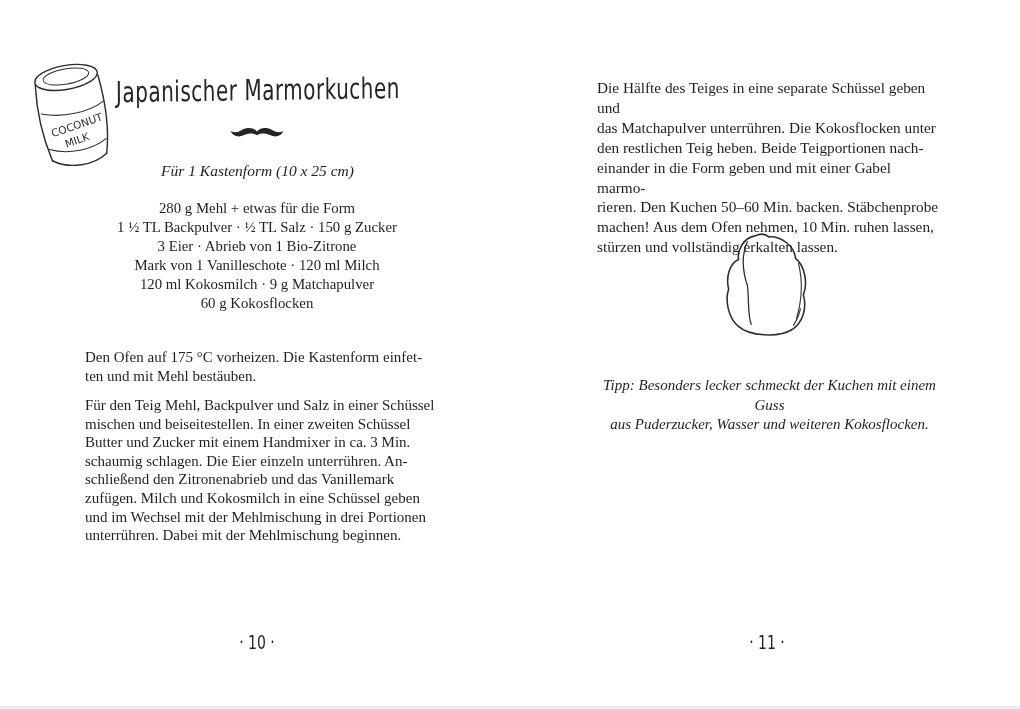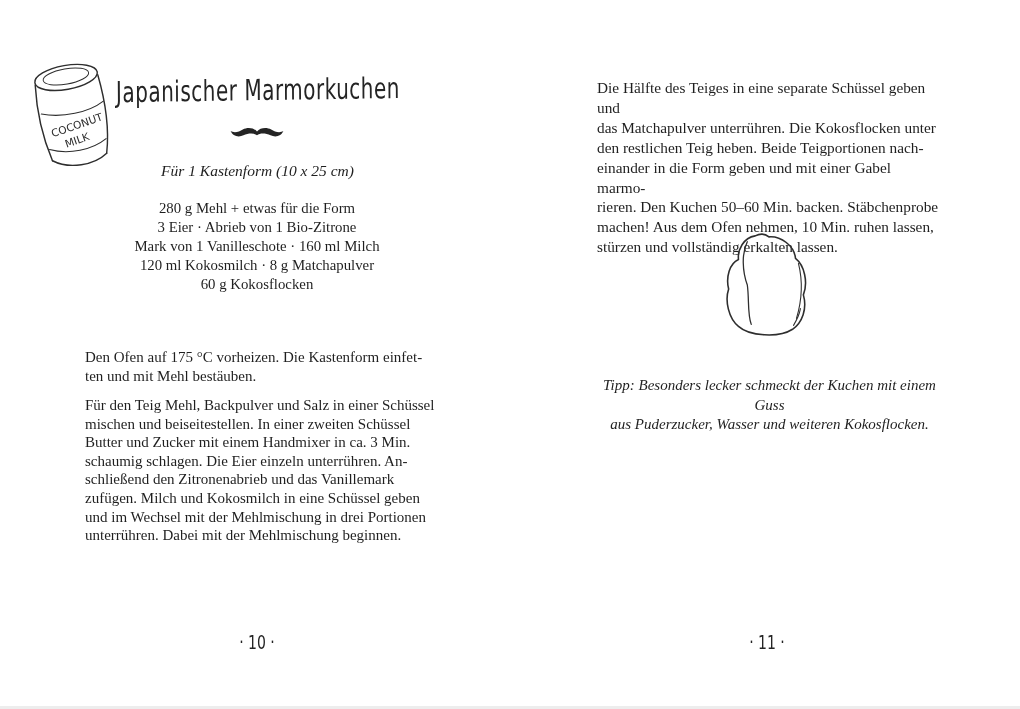--- a/index.html
+++ b/index.html
@@ -139,23 +139,24 @@
     <div class="mustache-wrap">
       <svg viewBox="0 0 90 22">
         <path d="M45 7 C40 1 30 0 23 4 C17 8 9 10 4 6 C7 14 16 17 24 13 C31 10 40 9 45 13 C50 9 59 10 66 13 C74 17 83 14 86 6 C81 10 73 8 67 4 C60 0 50 1 45 7 Z" fill="#242424"></path>
       </svg>
     </div>
 
     <div class="serving-note">Für 1 Kastenform (10 x 25 cm)</div>
 
     <div class="ingredients">
       <div class="ing-line">280 g Mehl + etwas für die Form</div>
+      <div class="ing-line">1 ½ TL Backpulver · ½ TL Salz · 150 g Zucker</div>
       <div class="ing-line">3 Eier · Abrieb von 1 Bio-Zitrone</div>
-      <div class="ing-line">Mark von 1 Vanilleschote · 160 ml Milch</div>
-      <div class="ing-line">120 ml Kokosmilch · 8 g Matchapulver</div>
+      <div class="ing-line">Mark von 1 Vanilleschote · 120 ml Milch</div>
+      <div class="ing-line">120 ml Kokosmilch · 9 g Matchapulver</div>
       <div class="ing-line">60 g Kokosflocken</div>
     </div>
 
     <div class="body-copy left-para-1">Den Ofen auf 175 °C vorheizen. Die Kastenform einfet-
 ten und mit Mehl bestäuben.</div>
 
     <div class="body-copy left-para-2">Für den Teig Mehl, Backpulver und Salz in einer Schüssel
 mischen und beiseitestellen. In einer zweiten Schüssel
 Butter und Zucker mit einem Handmixer in ca. 3 Min.
 schaumig schlagen. Die Eier einzeln unterrühren. An-

